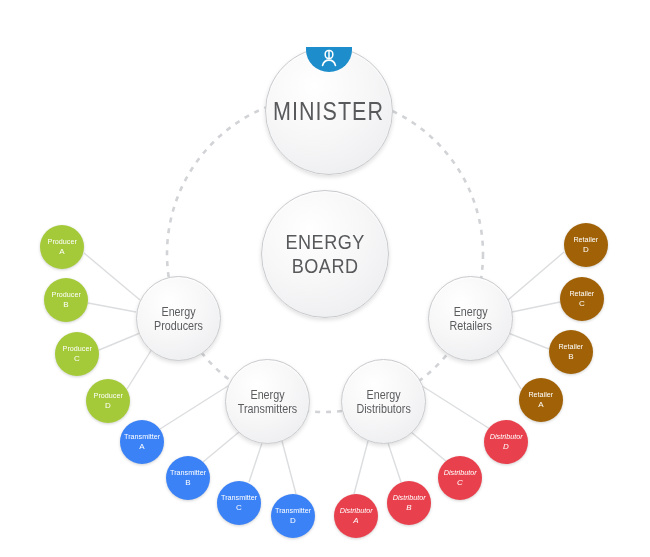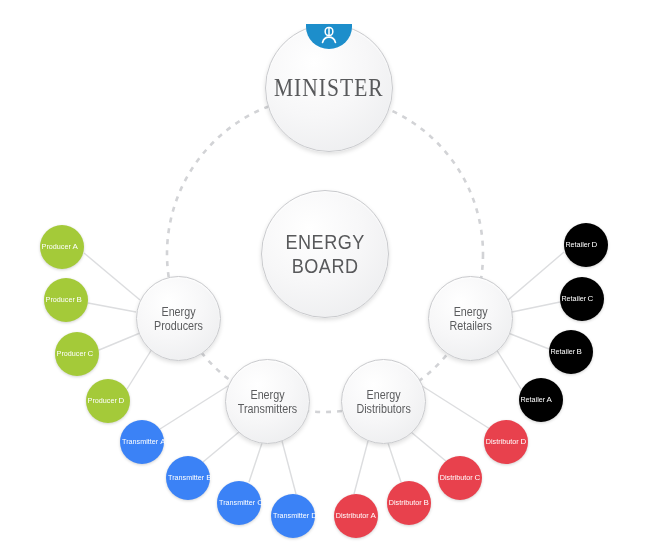--- a/index.html
+++ b/index.html
@@ -43,26 +43,25 @@
     z-index: 5;
   }
   .hub .hub-label {
     display: block;
     line-height: 1.12;
     font-stretch: condensed;
     transform: scaleX(0.86);
   }
 
   .hub.minister {
-    left: 265px; top: 24px;
+    left: 265px; top: 47px;
     width: 128px; height: 128px;
     font-size: 25px;
     letter-spacing: 1.2px;
     color: #58595b;
-    font-family: Liberation Serif, serif;
   }
   .hub.board {
     left: 261px; top: 190px;
     width: 128px; height: 128px;
     font-size: 21px;
     letter-spacing: 0.6px;
     color: #58595b;
   }
   .hub.mid {
     width: 85px; height: 85px;
@@ -91,44 +90,44 @@
     box-sizing: border-box;
     z-index: 6;
   }
   .minister-badge svg { display: block; }
 
   
   .leaf {
     position: absolute;
     border-radius: 50%;
     display: flex;
-    flex-direction: row;
+    flex-direction: column;
     align-items: center;
-    justify-content: flex-start;
+    justify-content: center;
     color: #ffffff;
     font-size: 8px;
     line-height: 1.25;
     text-align: center;
     box-sizing: border-box;
     z-index: 4;
     box-shadow: 0 1px 3px rgba(0,0,0,0.18);
   }
   .leaf .leaf-name {
     display: block;
     transform: scaleX(0.9);
     white-space: nowrap;
   }
   .leaf .leaf-letter {
     display: block;
     font-weight: normal;
   }
   .leaf.green  { background: #a4ca39; }
-  .leaf.orange { background: #000000; }
+  .leaf.orange { background: #a16207; }
   .leaf.blue   { background: #3b82f6; }
-  .leaf.red    { background: #e8414d; }
+  .leaf.red    { background: #e8414d; font-style: italic; }
 </style>
 </head>
 <body>
 
 <div id="diagram-root">
 
   <svg id="edges-layer" viewBox="0 0 650 557" xmlns="http://www.w3.org/2000/svg">
 
     <circle cx="325" cy="254" r="158" fill="none" stroke="#d2d3d6" stroke-width="2.6" stroke-dasharray="5 6" stroke-linecap="butt"></circle>
 

